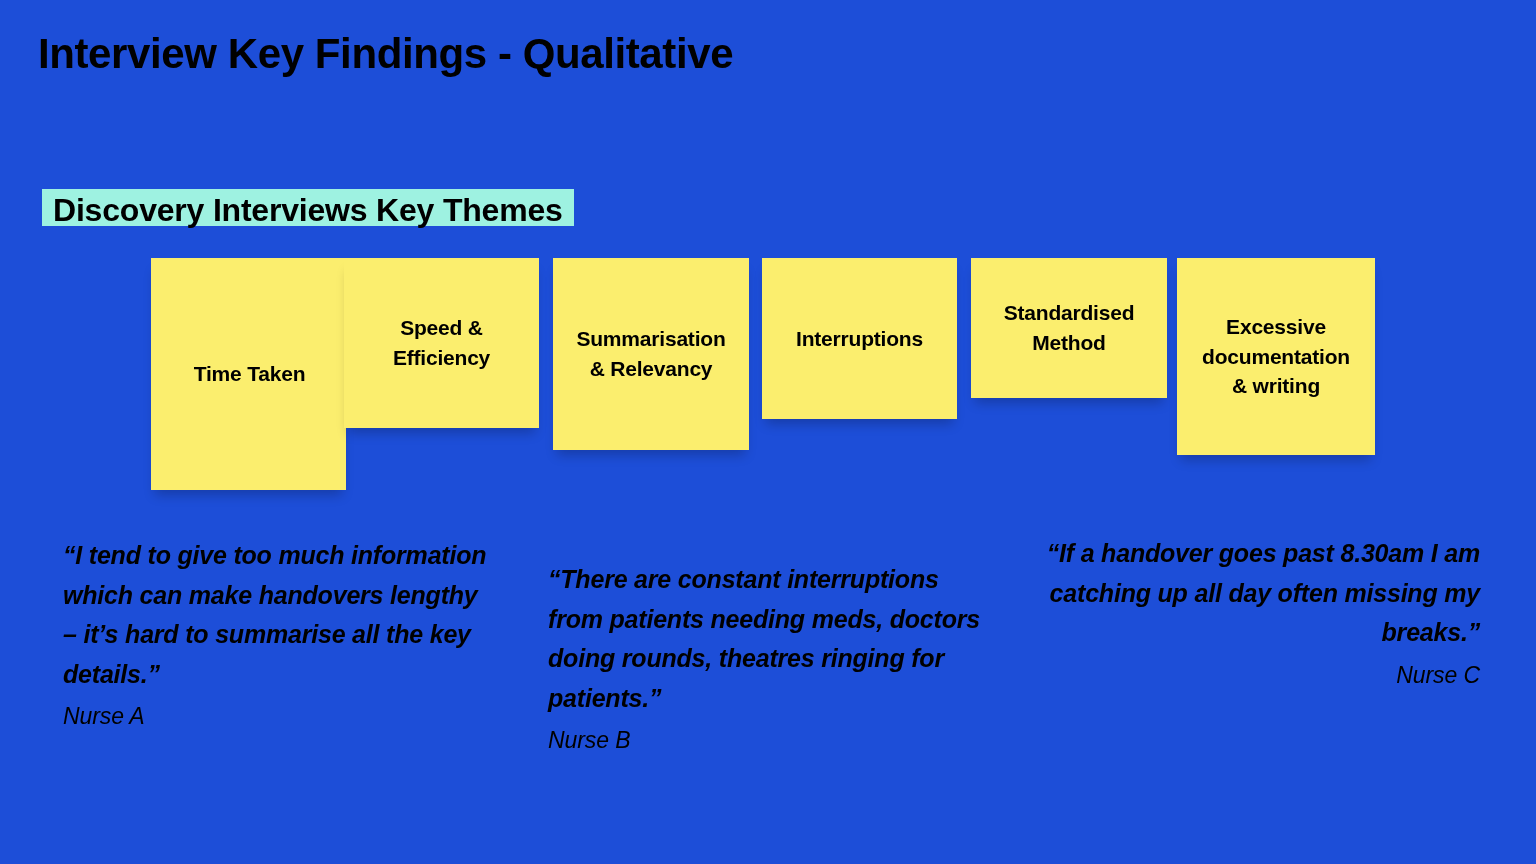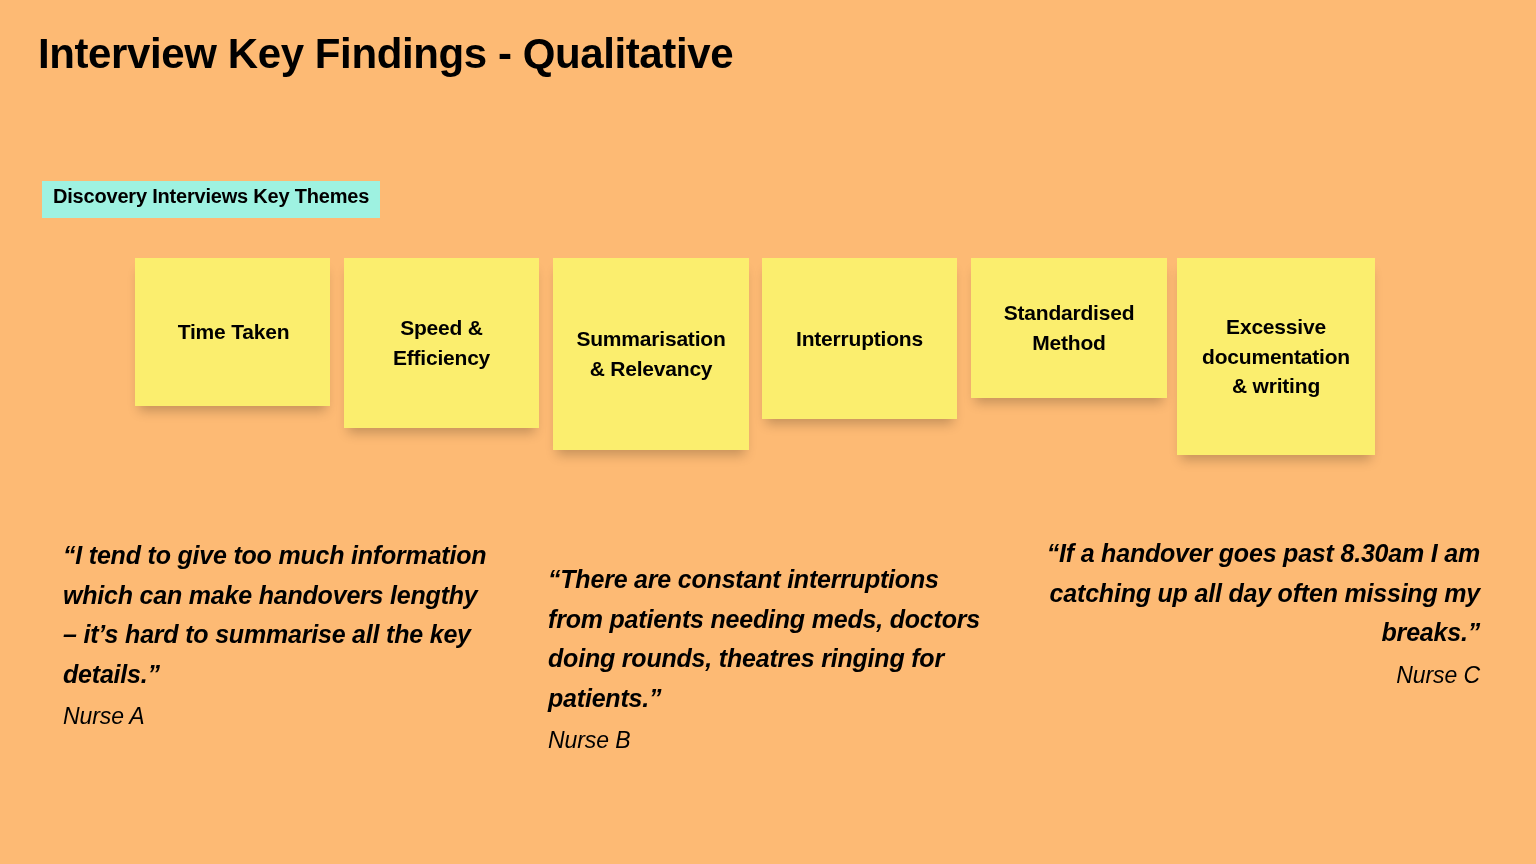--- a/index.html
+++ b/index.html
@@ -13,21 +13,21 @@
     font-family: "Liberation Sans", sans-serif;
     color: #000000;
     overflow: hidden;
     position: relative;
   }
 
   .slide {
     position: relative;
     width: 1536px;
     height: 864px;
-    background: #fdba74;
+    background: #1d4ed8;
   }
 
   
   .slide-title {
     position: absolute;
     left: 38px;
     top: 31px;
     font-size: 42px;
     font-weight: bold;
     letter-spacing: -0.4px;
@@ -39,26 +39,27 @@
   
   .section-label-wrap {
     position: absolute;
     left: 42px;
     top: 181px;
   }
   .section-label {
     display: inline-block;
     background: #9EF2E1;
     color: #000000;
-    font-size: 20px;
+    font-size: 32px;
     font-weight: bold;
     letter-spacing: -0.2px;
-    padding: 5px 11px 12px 11px;
+    padding: 5px 11px 0 11px;
     line-height: 1.0;
     white-space: nowrap;
+    margin-top: 8px;
   }
 
   
   .notes-row {
     position: absolute;
     left: 135px;
     top: 258px;
     width: 1240px;
     height: 205px;
   }
@@ -75,21 +76,21 @@
     padding: 4px 8px;
   }
   .sticky-note .note-text {
     font-size: 21px;
     font-weight: bold;
     line-height: 1.42;
     letter-spacing: -0.2px;
     color: #000000;
   }
 
-  .note-0 { left: 0px;    width: 195px; height: 148px; padding-left: 10px; }
+  .note-0 { left: 16px;    width: 195px; height: 232px; padding-left: 10px; }
   .note-1 { left: 209px;  width: 195px; height: 170px; }
   .note-2 { left: 418px;  width: 196px; height: 192px; align-items: center; }
   .note-3 { left: 627px;  width: 195px; height: 161px; }
   .note-4 { left: 836px;  width: 196px; height: 140px; }
   .note-5 { left: 1042px; width: 198px; height: 197px; }
 
   
   .quote-block {
     position: absolute;
   }

